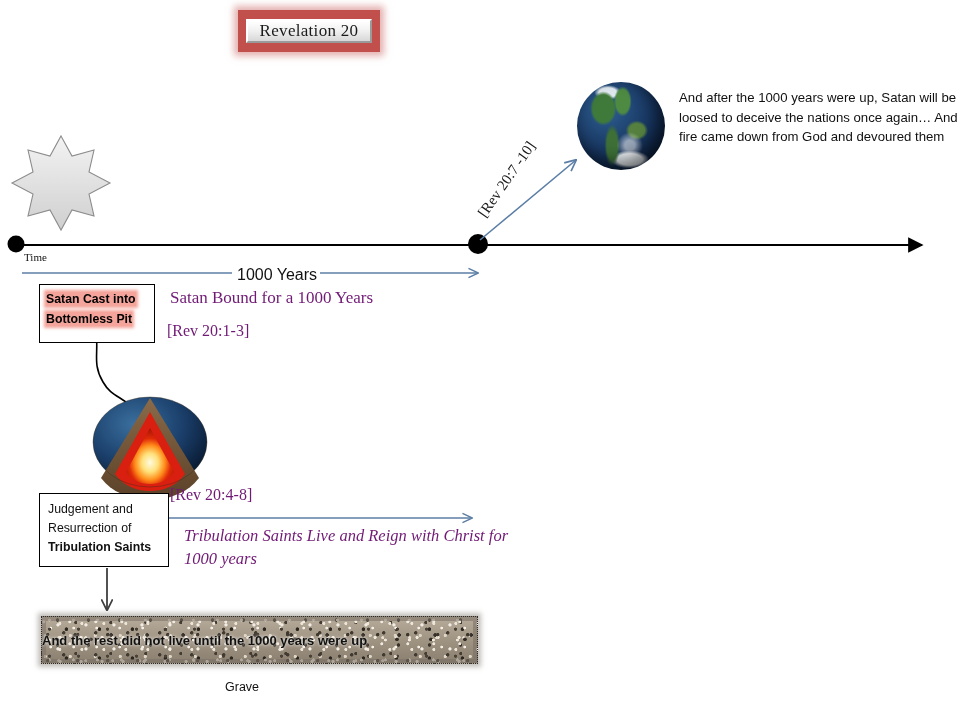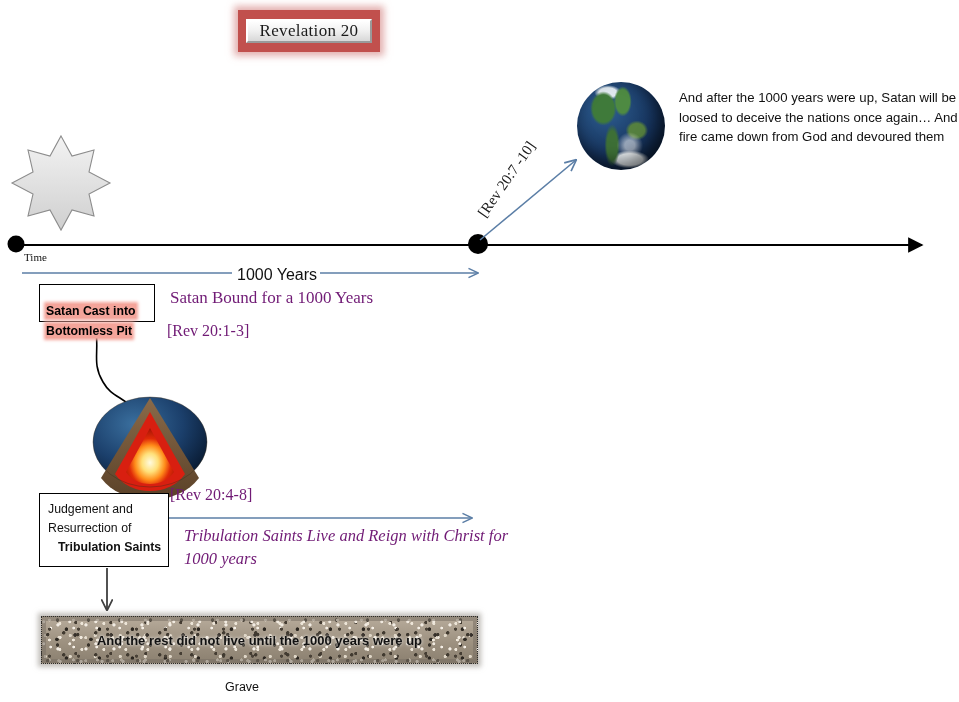--- a/index.html
+++ b/index.html
@@ -119,25 +119,25 @@
     font-size: 16px;
     color: #111111;
     background: #ffffff;
     padding: 0 3px;
     white-space: nowrap;
   }
 
   
   #satan-box {
     left: 39px; top: 284px;
-    width: 116px; height: 38px;
+    width: 116px; height: 59px;
     border: 1.4px solid #000000;
     background: #ffffff;
     box-sizing: border-box;
-    padding: 16px 0 0 6px;
+    padding: 4px 0 0 6px;
   }
   #satan-box .hl {
     display: inline;
     background: #f4a49a;
     box-shadow: 0 0 3px 2px #f4a49a;
     color: #000000;
     font-size: 12.3px;
     font-weight: bold;
     line-height: 19px;
   }
@@ -164,21 +164,21 @@
     left: 39px; top: 493px;
     width: 130px; height: 74px;
     border: 1.4px solid #000000;
     background: #ffffff;
     box-sizing: border-box;
     padding: 6px 0 0 8px;
     font-size: 12.3px;
     line-height: 19px;
     color: #111111;
   }
-  #judge-box .b { font-weight: bold; margin-left: 10px; }
+  #judge-box .b { font-weight: bold; }
 
   
   #grave-box {
     left: 41px; top: 616px;
     width: 437px; height: 48px;
     box-sizing: border-box;
     border: 1px dotted #2b2b2b;
     background-color: #a89c8d;
     background-image:
       radial-gradient(circle at 7% 22%, #f0e9df 0 1.2px, rgba(240,233,223,0) 1.8px),
@@ -200,21 +200,21 @@
       linear-gradient(to bottom, #b7ab9b 0%, #9d9180 55%, #8b8070 100%);
     background-size:
       26px 22px, 30px 26px, 24px 20px, 34px 28px,
       28px 24px, 32px 22px, 22px 26px, 36px 30px,
       25px 21px, 29px 27px, 23px 19px, 31px 25px,
       27px 23px, 33px 29px, 21px 24px, 35px 31px,
       100% 100%;
     box-shadow:
       inset 0 0 0 4px rgba(120,112,100,0.55),
       0 0 5px 3px rgba(150,145,138,0.6);
-    display: flex; align-items: center; justify-content: center;
+    display: flex; align-items: center; 
   }
   #grave-text {
     font-size: 13px;
     font-weight: bold;
     color: #111111;
     text-shadow: 0 0 3px rgba(255,255,255,0.65), 0 0 5px rgba(255,255,255,0.5);
     white-space: nowrap;
   }
   #grave-label {
     left: 225px; top: 680px;

